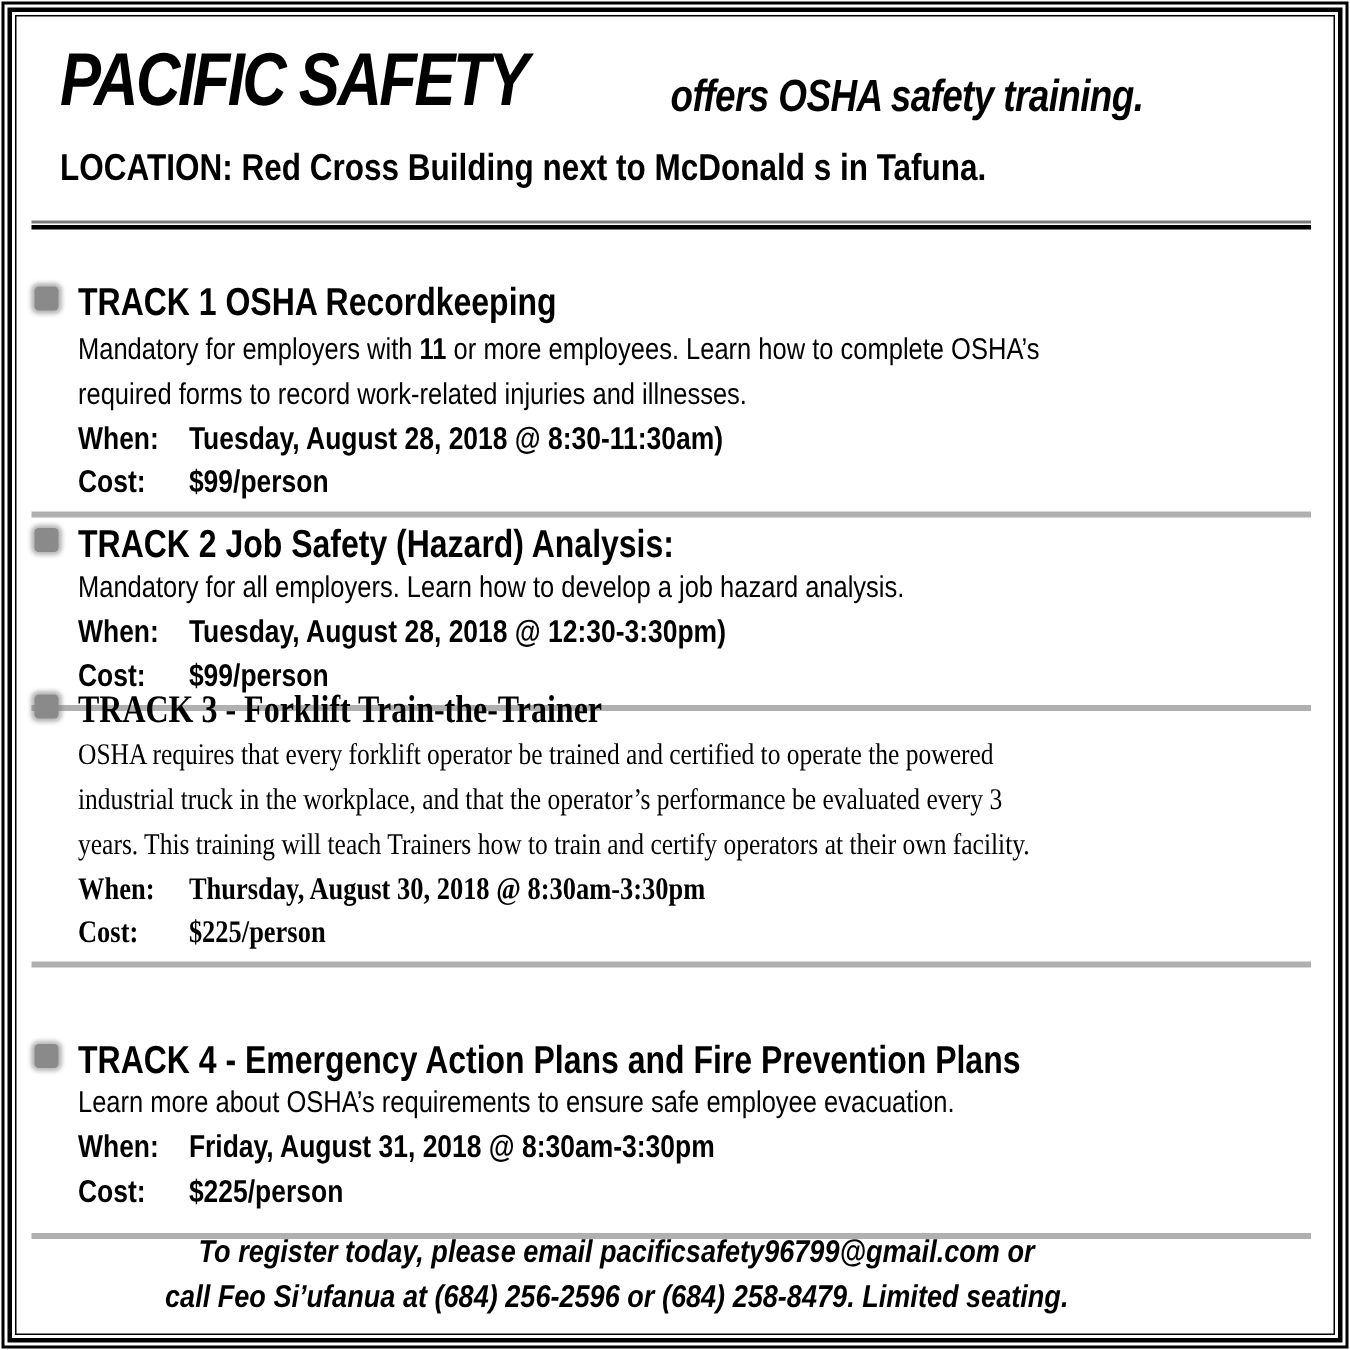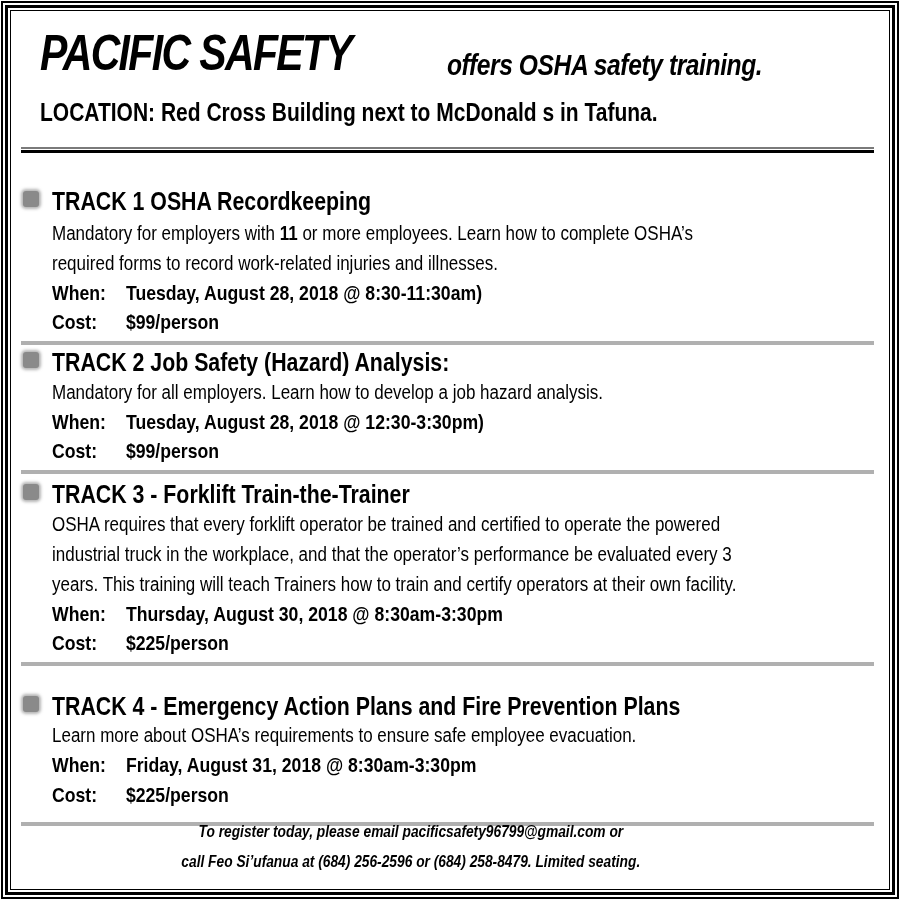--- a/index.html
+++ b/index.html
@@ -27,21 +27,21 @@
                    transform: scaleX(0.82); transform-origin: left center; line-height: 1; }
     .desc { position: absolute; left: 31px; font-size: 20px; white-space: nowrap; line-height: 1;
             transform: scaleX(0.85); transform-origin: left center; }
     .desc b { font-weight: bold; }
     .meta { position: absolute; left: 31px; font-size: 21px; font-weight: bold; white-space: nowrap; line-height: 1;
             transform: scaleX(0.84); transform-origin: left center; }
     .meta .lbl { display: inline-block; width: 88px; }
     .meta .lbl.cost { width: 88px; }
     .divider { position: absolute; left: 0; width: 853px; height: 4px; background: #b0b0b0; }
 
-    .footer { position: absolute; left: 0; width: 822px; text-align: center; font-size: 16px; font-weight: bold; font-style: italic; line-height: 1; }
+    .footer { position: absolute; left: 0; width: 822px; text-align: center; font-size: 21px; font-weight: bold; font-style: italic; line-height: 1; }
     .footer span { display: inline-block; transform: scaleX(0.86); white-space: nowrap; }
   </style>
 </head>
 <body>
 
 <div class="frame">
   <div class="b1"></div>
   <div class="b2"></div>
   <div class="b3"></div>
 </div>
@@ -71,21 +71,21 @@
 
 <div class="track" style="top:344px; height:130px;">
   <div class="bullet" style="top:8px;"></div>
   <div class="track-title" style="top:5px;">TRACK 2 Job Safety (Hazard) Analysis:</div>
   <div class="desc" style="top:38px;">Mandatory for all employers.  Learn how to  develop a job hazard analysis.</div>
   <div class="meta" style="top:67px;"><span class="lbl">When:</span><span>Tuesday, August 28, 2018 @ 12:30-3:30pm)</span></div>
   <div class="meta" style="top:96px;"><span class="lbl cost">Cost:</span><span>$99/person</span></div>
   <div class="divider" style="top:126px;"></div>
 </div>
 
-<div class="track" style="top:476px; height:190px;">
+<div class="track" style="top:455px; height:190px;font-family:Liberation Serif, serif;">
   <div class="bullet" style="top:8px;"></div>
   <div class="track-title" style="top:5px;">TRACK 3 - Forklift Train-the-Trainer</div>
   <div class="desc" style="top:38px;">OSHA requires that every forklift operator be trained and certified to operate the powered</div>
   <div class="desc" style="top:68px;">industrial truck in the workplace, and that the operator’s performance be evaluated every 3</div>
   <div class="desc" style="top:98px;">years. This training will teach Trainers how to train and certify operators at their own facility.</div>
   <div class="meta" style="top:127px;"><span class="lbl">When:</span><span>Thursday, August 30, 2018 @ 8:30am-3:30pm</span></div>
   <div class="meta" style="top:156px;"><span class="lbl cost">Cost:</span><span>$225/person</span></div>
   <div class="divider" style="top:186px;"></div>
 </div>
 

